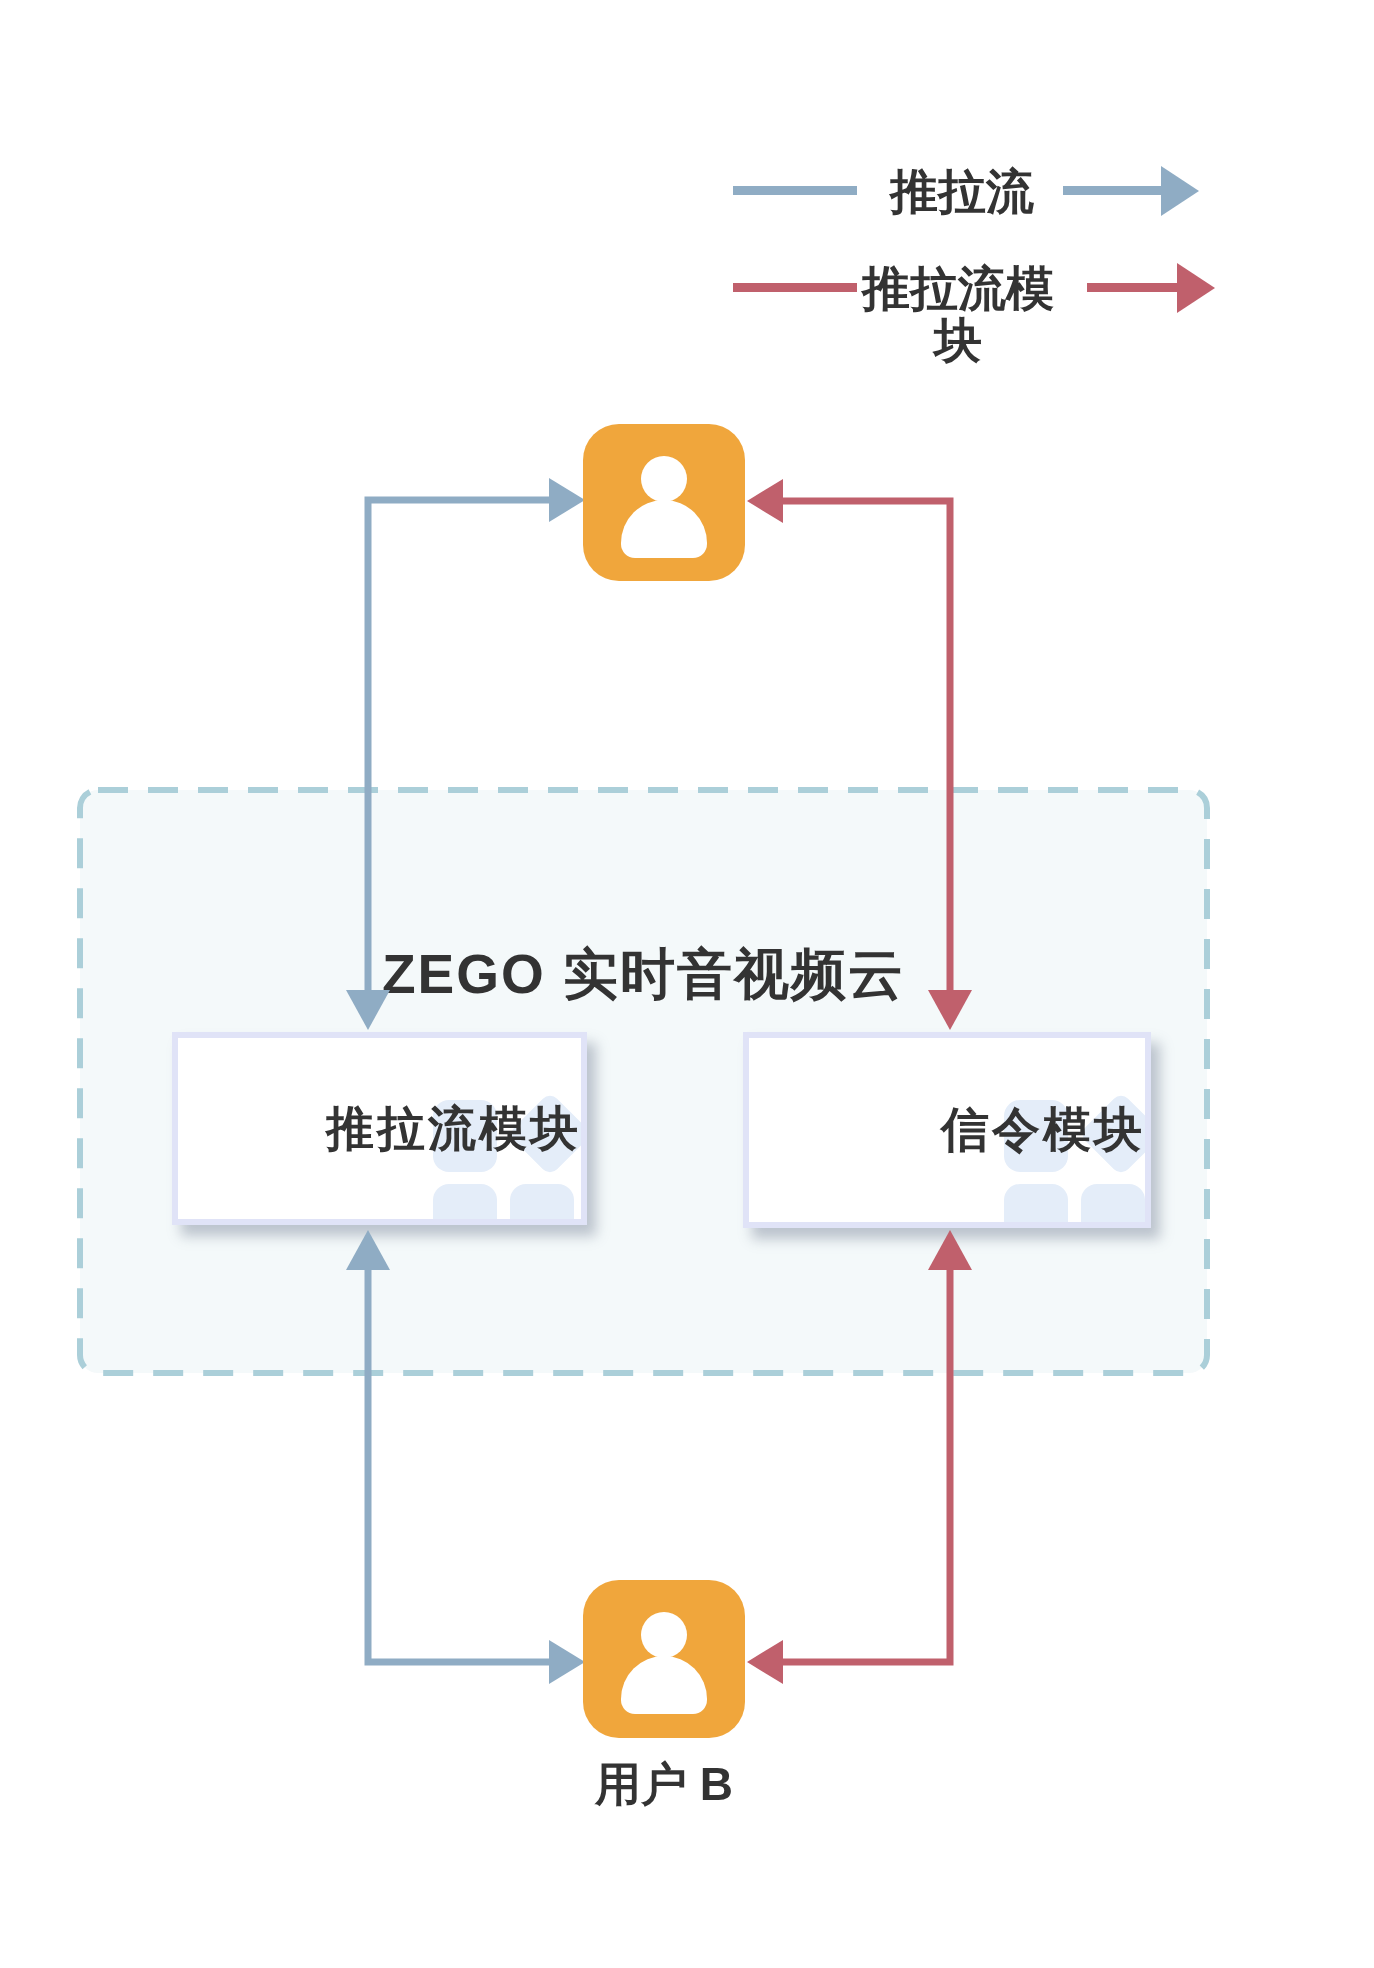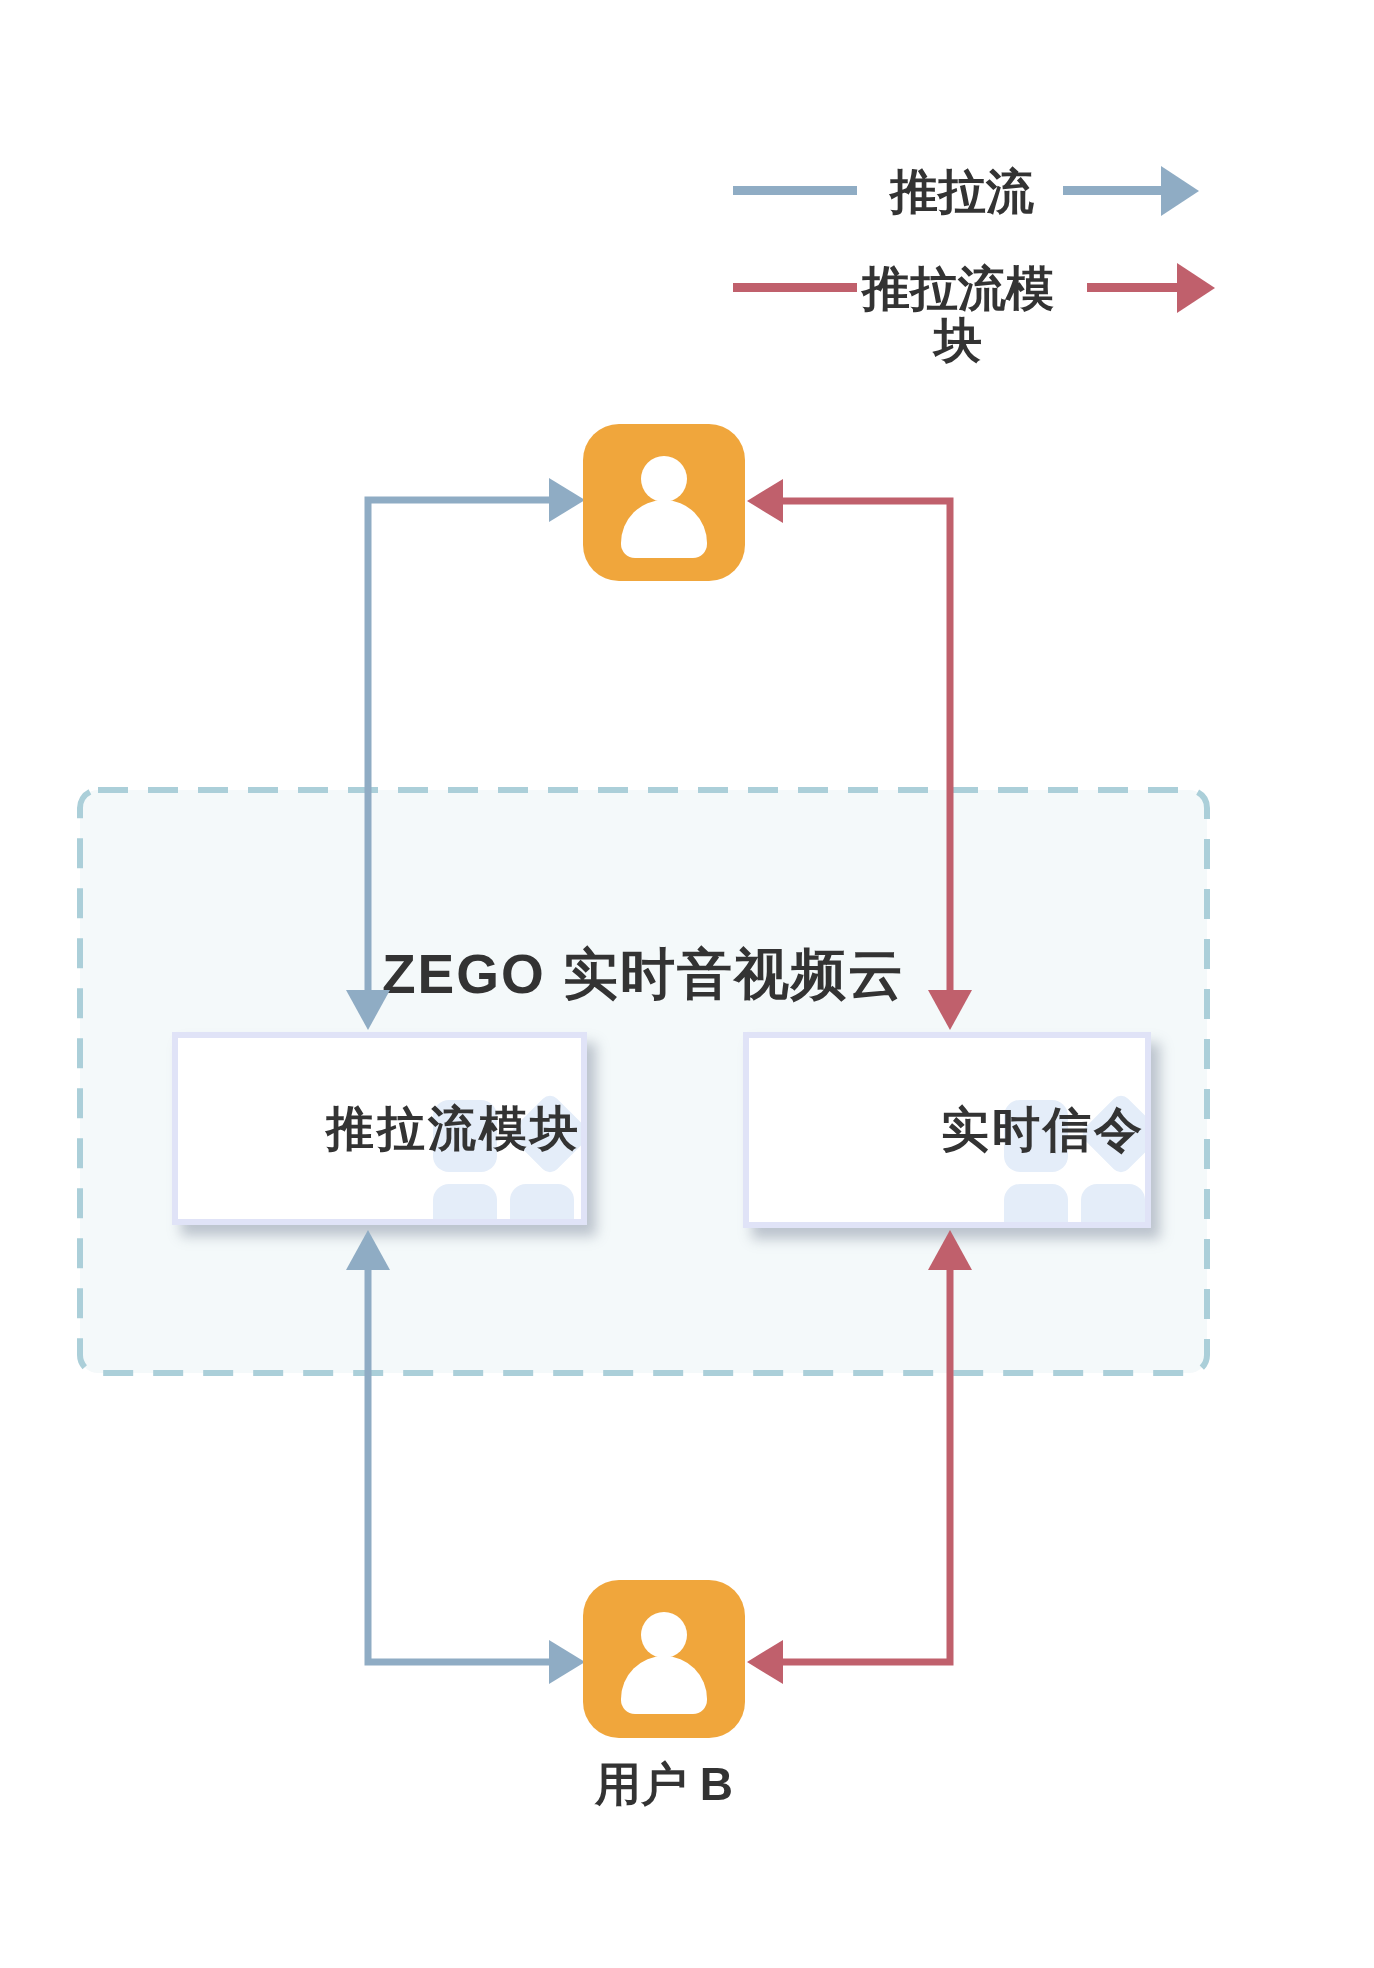--- a/index.html
+++ b/index.html
@@ -86,21 +86,21 @@
       <div class="deco sq2"></div>
       <div class="deco sq3"></div>
       <span class="module-label">推拉流模块</span>
     </div>
 
     <div class="module module-right">
       <div class="deco sq1"></div>
       <div class="deco diamond"></div>
       <div class="deco sq2"></div>
       <div class="deco sq3"></div>
-      <span class="module-label">实时信令</span>
+      <span class="module-label">信令模块</span>
     </div>
   </div>
 
   <svg class="connectors" viewBox="0 0 1374 1968" xmlns="http://www.w3.org/2000/svg">
 
     <rect class="dash-rect" x="80" y="790" width="1127" height="583" rx="18"></rect>
 
     <path class="stroke-stream" d="M 368 992 L 368 500 L 549 500"></path>
     <polygon class="fill-stream" points="549,478 549,522 585,500"></polygon>
     <polygon class="fill-stream" points="346,990 390,990 368,1030"></polygon>

